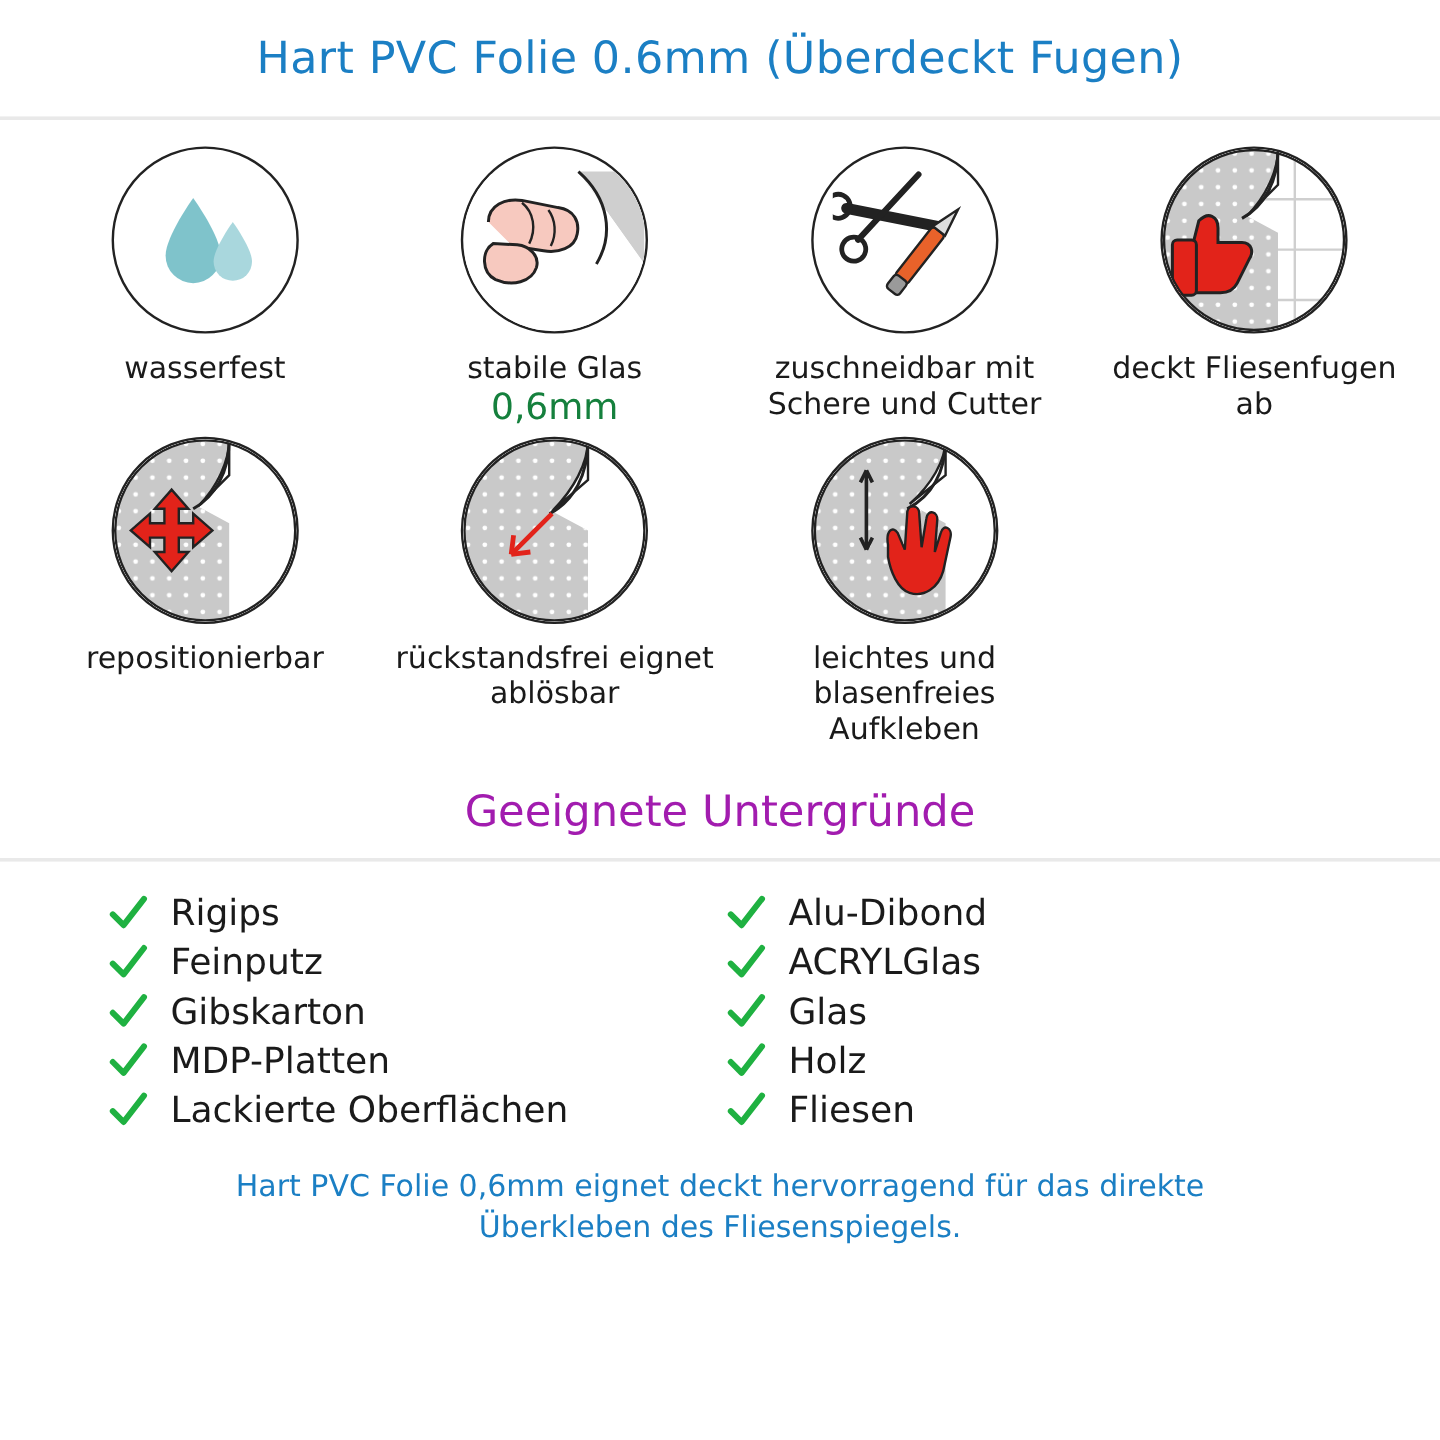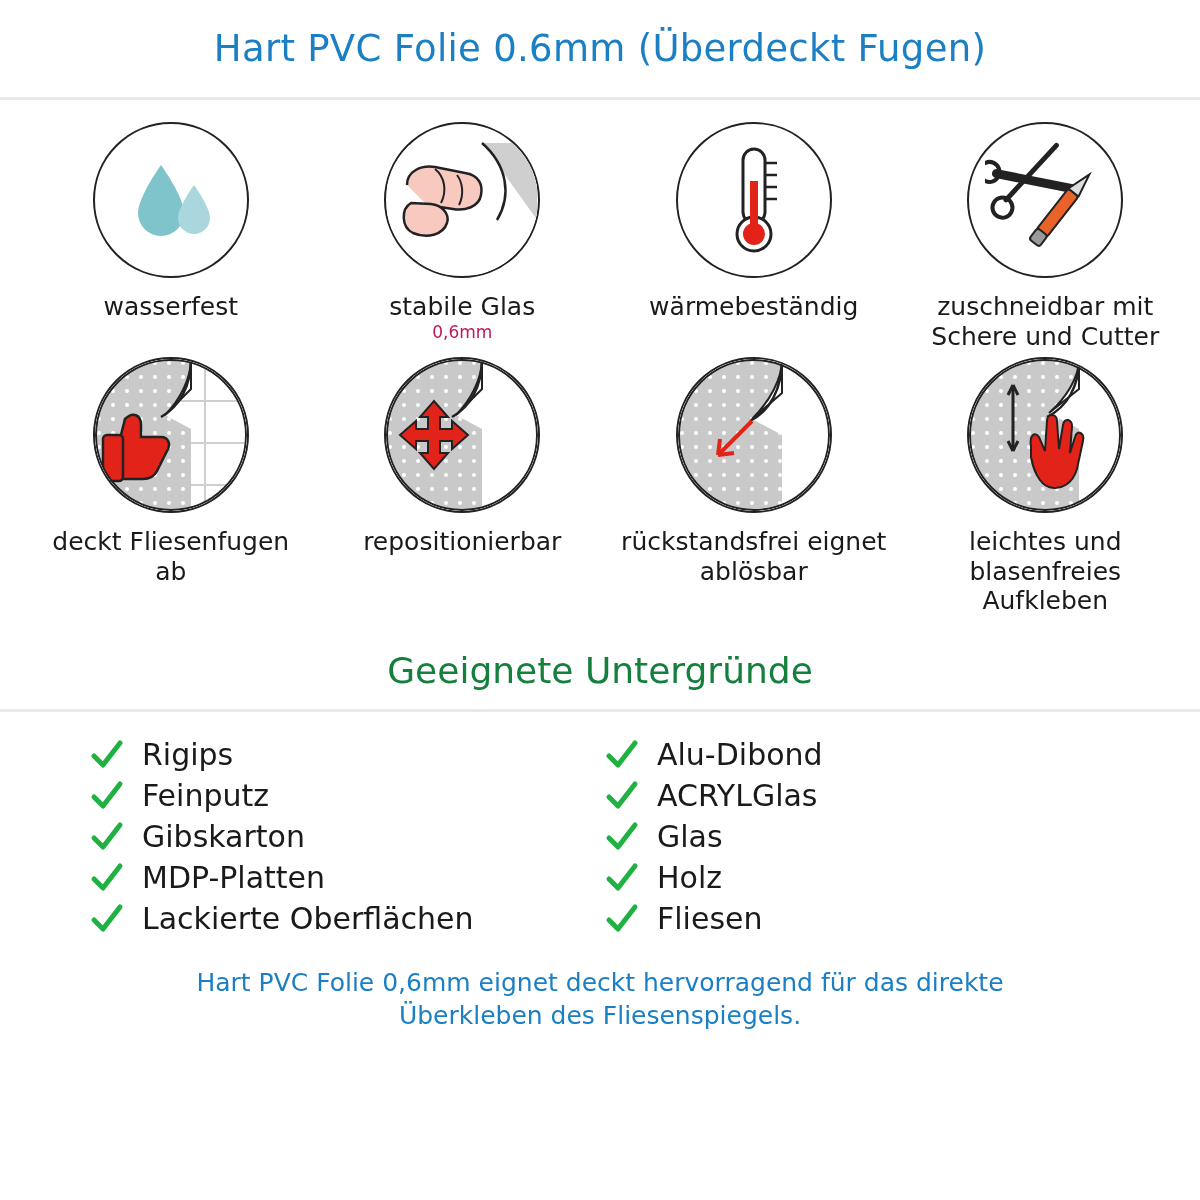--- a/index.html
+++ b/index.html
@@ -69,34 +69,34 @@
   .feature-label {
     margin-top: 14px;
     text-align: center;
     font-size: 25px;
     line-height: 1.18;
     color: #1a1a1a;
     max-width: 270px;
   }
   .feature-sub {
     text-align: center;
-    font-size: 17px;
-    color: #be185d;
+    font-size: 30px;
+    color: #15803d;
     line-height: 1.2;
   }
 
   
   .subheader {
     margin-top: 34px;
     text-align: center;
     border-bottom: 3px solid #e9e9e9;
     padding-bottom: 18px;
   }
   .subheader-title {
-    color: #15803d;
+    color: #a21caf;
     font-size: 36px;
   }
 
   
   .substrates {
     margin-top: 26px;
     display: grid;
     grid-template-columns: 1fr 1fr;
     padding: 0 90px;
     box-sizing: border-box;
@@ -166,39 +166,20 @@
             <path d="M24 78 C14 84 14 102 26 108 C40 114 56 110 60 98 C63 88 54 80 44 79 Z" fill="#f7c9bf" stroke="#222" stroke-width="2.5"></path>
             <path d="M48 44 C58 52 60 66 54 78" fill="none" stroke="#222" stroke-width="2"></path>
             <path d="M70 50 C76 58 77 70 72 80" fill="none" stroke="#222" stroke-width="2"></path>
           </svg>
         </span>
       </div>
       <div class="feature-label">stabile Glas</div>
       <div class="feature-sub">0,6mm</div>
     </div>
 
-    <div class="feature">
-      <div class="badge">
-        <span>
-          <svg width="110" height="118" viewBox="0 0 110 118">
-            <rect x="44" y="8" width="22" height="74" rx="11" fill="#fff" stroke="#222" stroke-width="3"></rect>
-            <circle cx="55" cy="93" r="17" fill="#fff" stroke="#222" stroke-width="3"></circle>
-            <circle cx="55" cy="93" r="11" fill="#e2231a"></circle>
-            <rect x="51" y="40" width="8" height="50" fill="#e2231a"></rect>
-            <g stroke="#222" stroke-width="2.5">
-              <line x1="67" y1="22" x2="78" y2="22"></line>
-              <line x1="67" y1="34" x2="78" y2="34"></line>
-              <line x1="67" y1="46" x2="78" y2="46"></line>
-              <line x1="67" y1="58" x2="78" y2="58"></line>
-            </g>
-          </svg>
-        </span>
-      </div>
-      <div class="feature-label">wärmebeständig</div>
-    </div>
 
     <div class="feature">
       <div class="badge">
         <span>
           <svg width="120" height="120" viewBox="0 0 120 120">
             <g transform="rotate(-20 60 50)">
               <path d="M20 18 L86 58" stroke="#222" stroke-width="9" stroke-linecap="round"></path>
               <path d="M20 46 L86 12" stroke="#222" stroke-width="5" stroke-linecap="round"></path>
               <circle cx="14" cy="14" r="10" fill="none" stroke="#222" stroke-width="4"></circle>
               <circle cx="14" cy="52" r="10" fill="none" stroke="#222" stroke-width="4"></circle>

